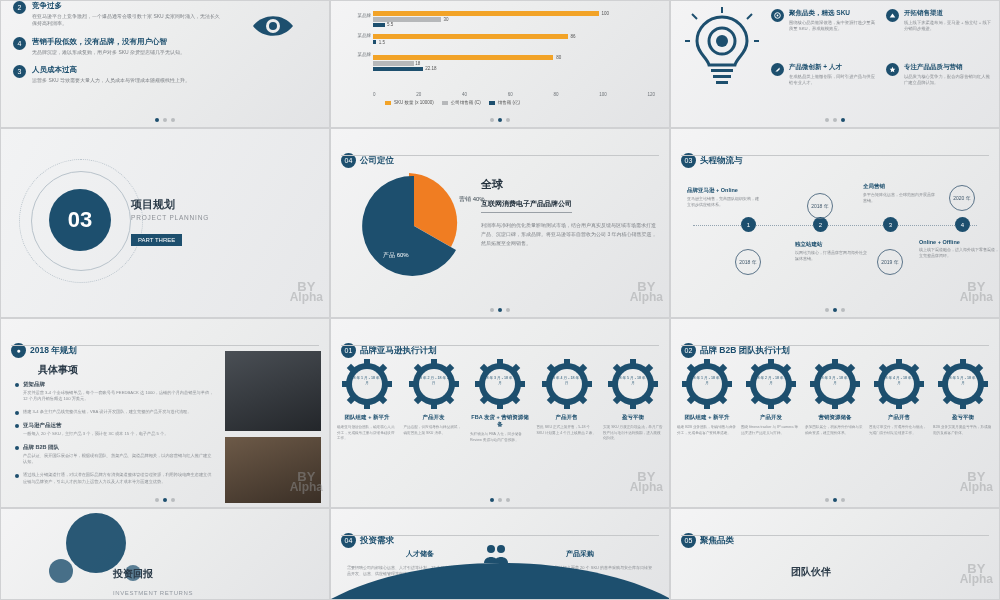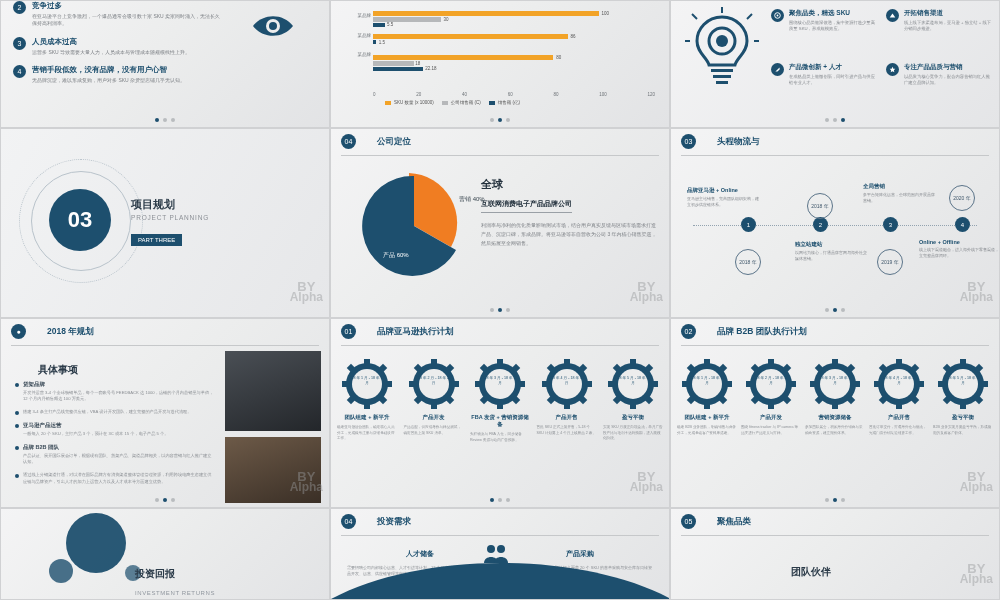--- a/index.html
+++ b/index.html
@@ -20,22 +20,22 @@
     background: #d8d9da;
   }
   .slide {
     position: relative;
     background: linear-gradient(135deg,#f4f4f5 0%,#eceded 45%,#e2e3e5 100%);
     border: 1px solid #d0d1d3;
     overflow: hidden;
   }
   
   .sec-head {
-    position: absolute; top: 5px; left: 10px;
-    display: flex; align-items: center; gap: 21px;
+    position: absolute; top: 24px; left: 10px;
+    display: flex; align-items: center; gap: 4px;
   }
   .sec-num {
     width: 15px; height: 15px; border-radius: 50%;
     background: #1d4f6e; color: #fff;
     font-size: 7px; display: flex; align-items: center; justify-content: center;
   }
   .sec-title {
     font-size: 8.5px; color: #1d4f6e; font-weight: bold;
   }
   .underline {
@@ -185,31 +185,31 @@
   <div class="slide">
     <div class="numlist">
       <div class="numrow">
         <div class="n">2</div>
         <div class="t">
             <b>竞争过多</b>
         <span>在亚马逊平台上竞争激烈，一个爆品通常会吸引数十家 SKU 卖家同时涌入，无法长久保持高利润率。</span>
           </div>
       </div>
       <div class="numrow">
+        <div class="n">4</div>
+        <div class="t">
+            <b>营销手段低效，没有品牌，没有用户心智</b>
+        <span>无品牌沉淀，难以形成复购，用户对多 SKU 杂货型店铺几乎无认知。</span>
+          </div>
+      </div>
+      <div class="numrow">
         <div class="n">3</div>
         <div class="t">
             <b>人员成本过高</b>
         <span>运营多 SKU 导致需要大量人力，人员成本与管理成本随规模线性上升。</span>
-          </div>
-      </div>
-      <div class="numrow">
-        <div class="n">4</div>
-        <div class="t">
-            <b>营销手段低效，没有品牌，没有用户心智</b>
-        <span>无品牌沉淀，难以形成复购，用户对多 SKU 杂货型店铺几乎无认知。</span>
           </div>
       </div>
     </div>
     <div class="eye-wrap">
       <svg width="44" height="30" viewBox="0 0 44 30">
         <path d="M2 15 C12 2 32 2 42 15 C32 28 12 28 2 15 Z" fill="#1d4f6e"></path>
         <circle cx="22" cy="15" r="7" fill="#eceded"></circle>
         <circle cx="22" cy="15" r="4" fill="#1d4f6e"></circle>
       </svg>
     </div>
@@ -692,21 +692,21 @@
       </div>
     <div class="wm"><span>BY</span><small>Alpha</small></div>
   </div>
 
   <div class="slide">
     <svg style="position:absolute;left:40px;top:4px" width="110" height="80" viewBox="0 0 110 80">
       <circle cx="55" cy="30" r="30" fill="#1d4f6e" opacity="0.95"></circle>
       <circle cx="20" cy="58" r="12" fill="#1d4f6e" opacity="0.8"></circle>
       <circle cx="92" cy="60" r="8" fill="#1d4f6e" opacity="0.7"></circle>
     </svg>
-    <div class="s11" style="position:absolute;left:134px;top:54px">
+    <div class="s11" style="position:absolute;left:112px;top:54px">
       <b>投资回报</b><br>
       <span>INVESTMENT RETURNS</span>
     </div>
   </div>
 
   <div class="slide">
     <div class="sec-head">
       <div class="sec-num">04</div>
       <div class="sec-title">投资需求</div>
     </div>

